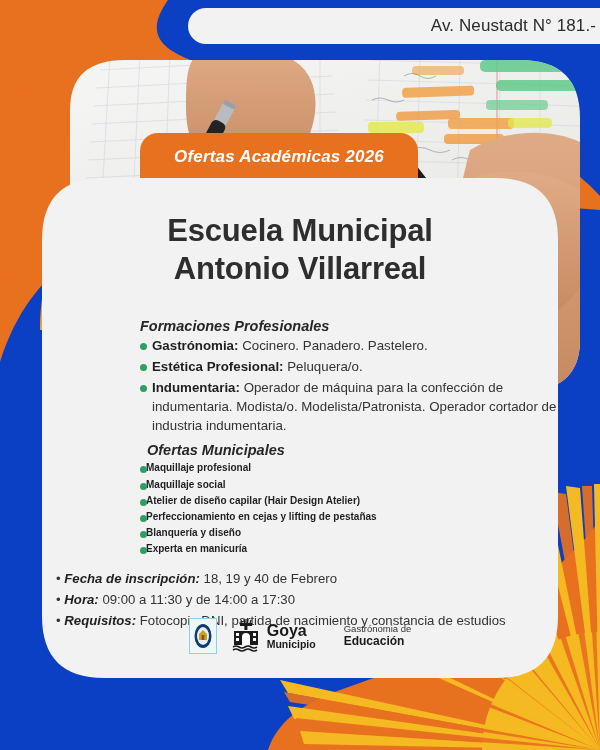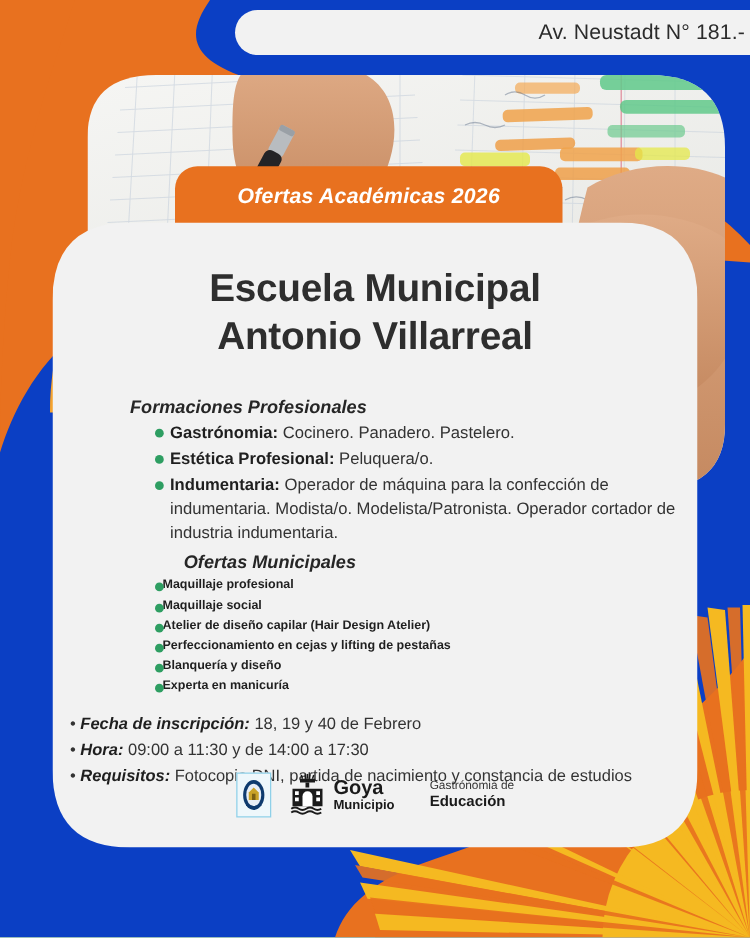--- a/index.html
+++ b/index.html
@@ -38,21 +38,21 @@
     color: #2b2b2b;
     letter-spacing: 0.1px;
     white-space: nowrap;
   }
 
   
   .banner {
     position: absolute;
     left: 140px;
     top: 133px;
-    width: 310px;
+    width: 278px;
     height: 48px;
     background: #E8711F;
     border-radius: 18px 18px 0 0;
     display: flex;
     align-items: center;
     justify-content: center;
     z-index: 6;
   }
   .banner .banner-text {
     font-style: italic;
@@ -98,37 +98,38 @@
     left: 0;
     top: 140px;
     width: 516px;
   }
 
   .sec-head {
     font-style: italic;
     font-weight: bold;
     font-size: 14.5px;
     color: #262626;
-    margin-left: 62px;
+    margin-left: 98px;
     margin-bottom: 3px;
   }
   .sec-head.muni { margin-left: 105px; margin-top: 7px; }
 
   ul.blist {
     list-style: none;
     margin: 0;
     padding: 0;
   }
   ul.blist li {
     position: relative;
     padding-left: 94px;
     margin-bottom: 2px;
     font-size: 13.3px;
     line-height: 1.42;
     color: #333333;
+    margin-left: 16px;
   }
   ul.blist li .dot {
     position: absolute;
     left: 82px;
     top: 6px;
     width: 7px;
     height: 7px;
     border-radius: 50%;
     background: #2E9E62;
   }

